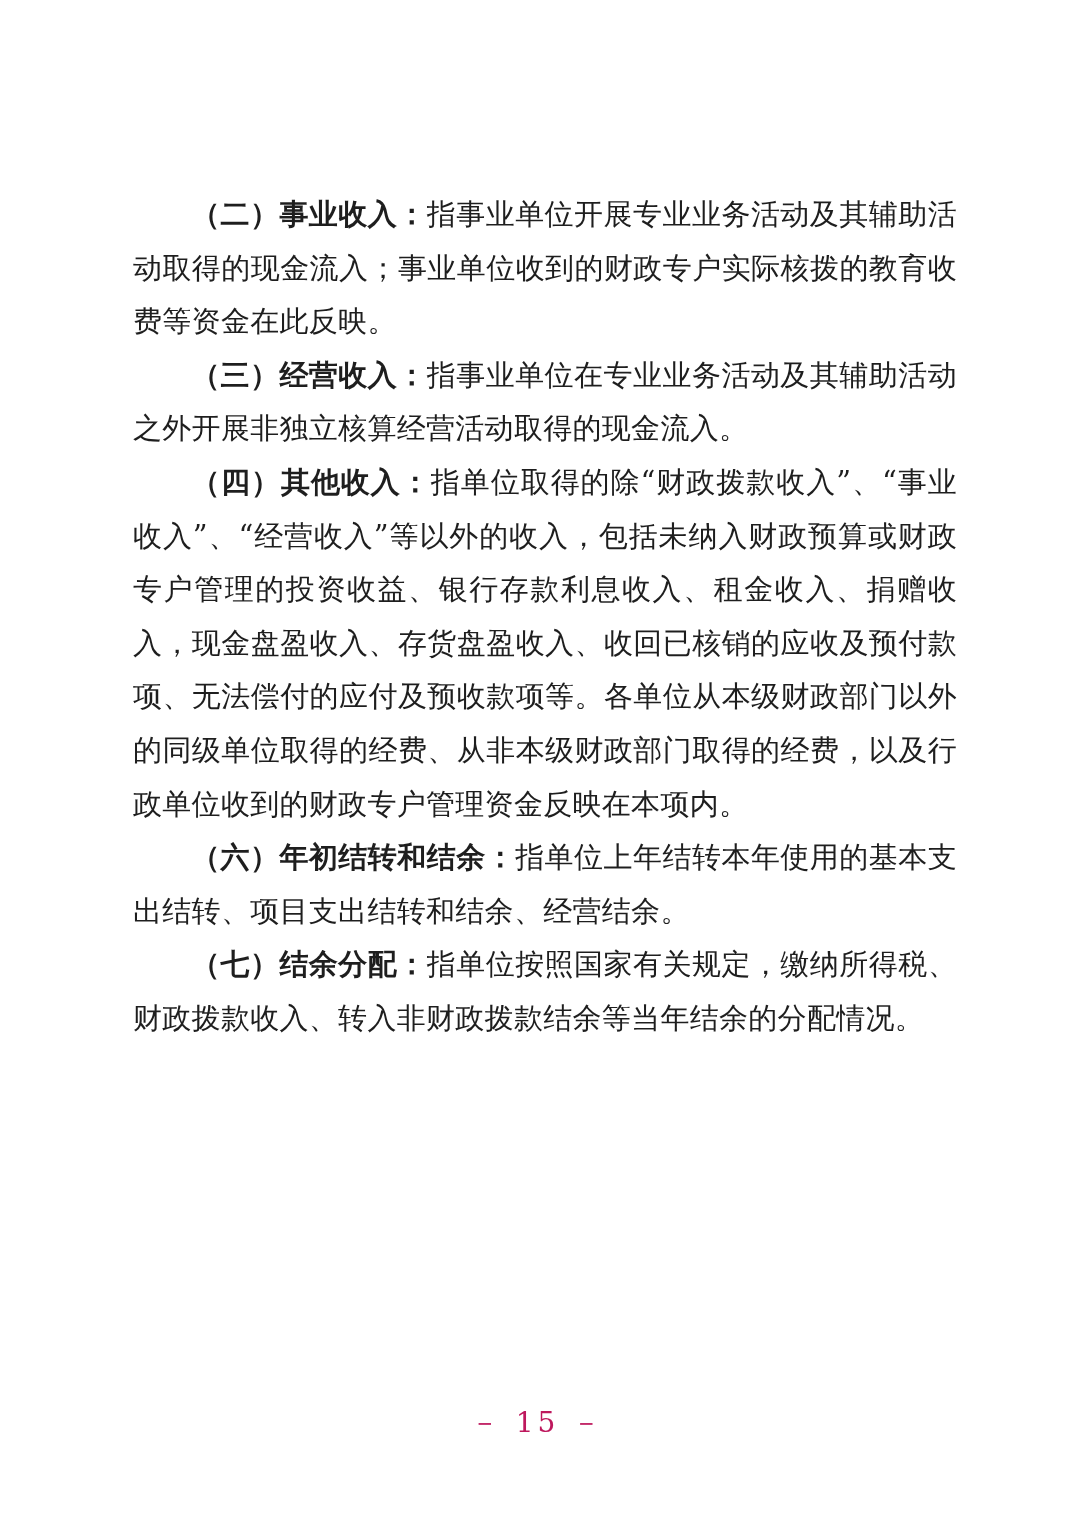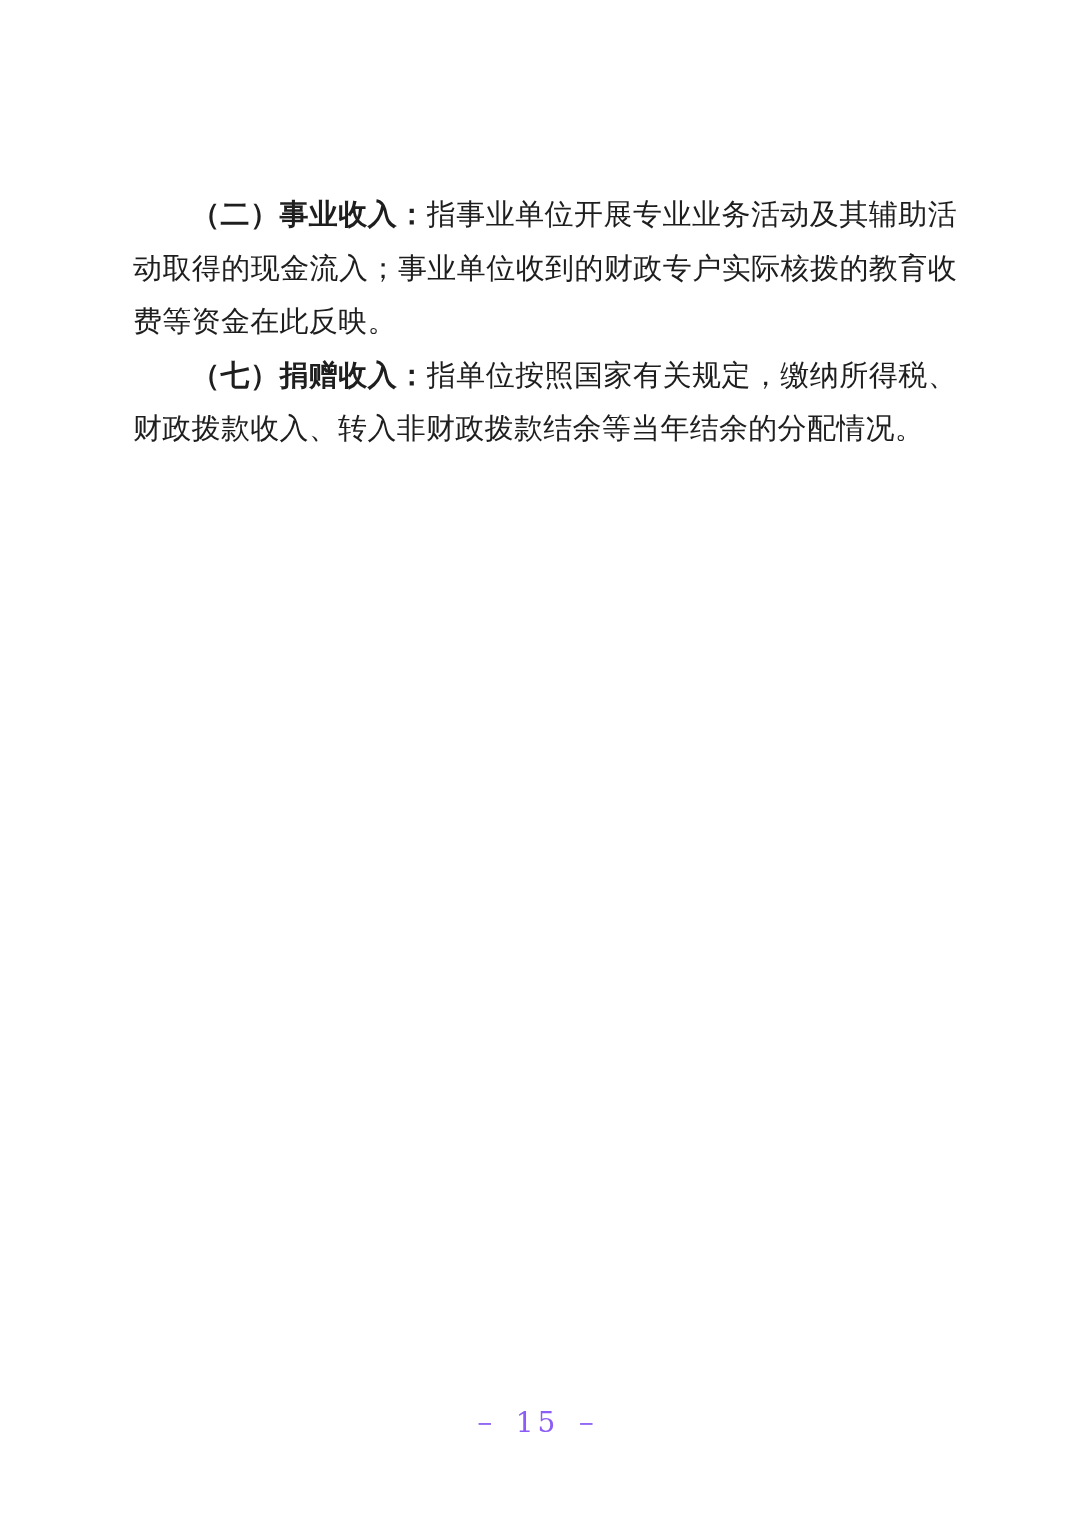--- a/index.html
+++ b/index.html
@@ -42,25 +42,28 @@
     font-weight: 400;
   }
   .page-number {
     position: absolute;
     left: 0;
     top: 1404px;
     width: 100%;
     text-align: center;
     font-size: 28px;
     letter-spacing: 4px;
-    color: #8b5cf6;
+    color: #be185d;
   }
 </style>
 </head>
 <body>
 
 <div class="page">
   <div class="content">
     <p><span class="term">（二）事业收入：</span><span class="definition">指事业单位开展专业业务活动及其辅助活动取得的现金流入；事业单位收到的财政专户实际核拨的教育收费等资金在此反映。</span></p>
-    <p><span class="term">（七）捐赠收入：</span><span class="definition">指单位按照国家有关规定，缴纳所得税、财政拨款收入、转入非财政拨款结余等当年结余的分配情况。</span></p>
+    <p><span class="term">（三）经营收入：</span><span class="definition">指事业单位在专业业务活动及其辅助活动之外开展非独立核算经营活动取得的现金流入。</span></p>
+    <p><span class="term">（四）其他收入：</span><span class="definition">指单位取得的除“财政拨款收入”、“事业收入”、“经营收入”等以外的收入，包括未纳入财政预算或财政专户管理的投资收益、银行存款利息收入、租金收入、捐赠收入，现金盘盈收入、存货盘盈收入、收回已核销的应收及预付款项、无法偿付的应付及预收款项等。各单位从本级财政部门以外的同级单位取得的经费、从非本级财政部门取得的经费，以及行政单位收到的财政专户管理资金反映在本项内。</span></p>
+    <p><span class="term">（六）年初结转和结余：</span><span class="definition">指单位上年结转本年使用的基本支出结转、项目支出结转和结余、经营结余。</span></p>
+    <p><span class="term">（七）结余分配：</span><span class="definition">指单位按照国家有关规定，缴纳所得税、财政拨款收入、转入非财政拨款结余等当年结余的分配情况。</span></p>
   </div>
   <div class="page-number">－ 15 －</div>
 </div>
 
 </body></html>

